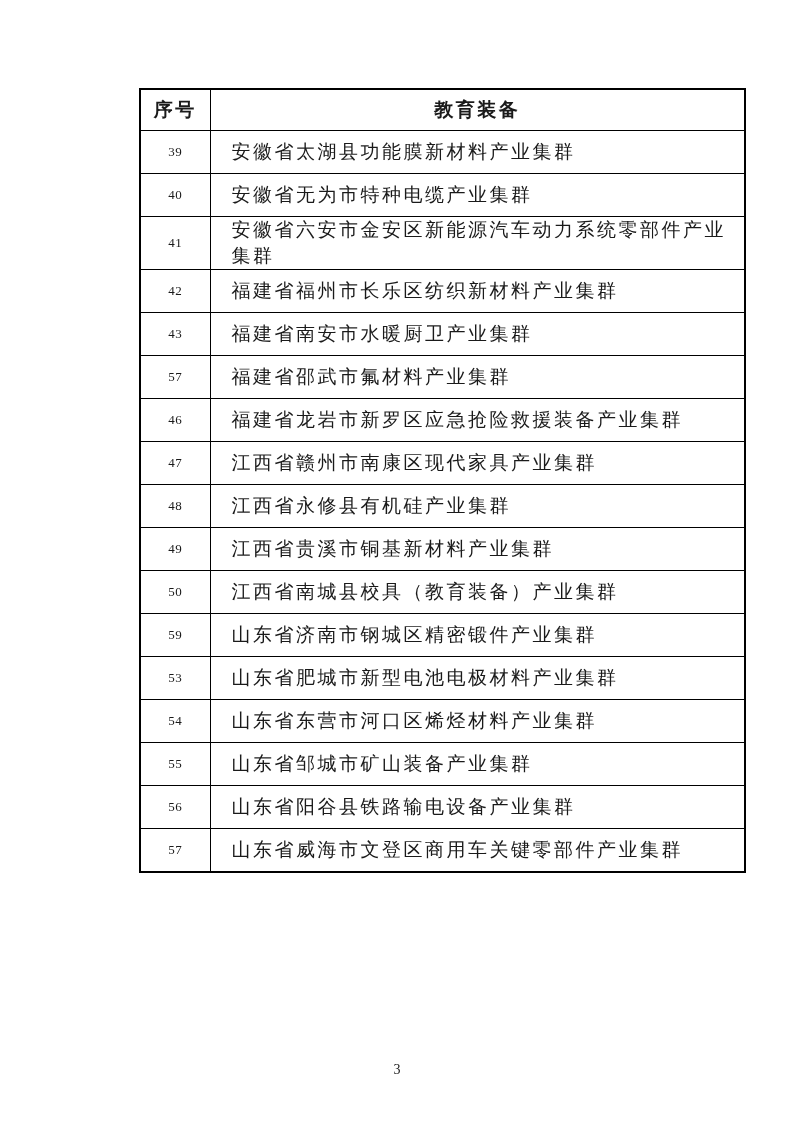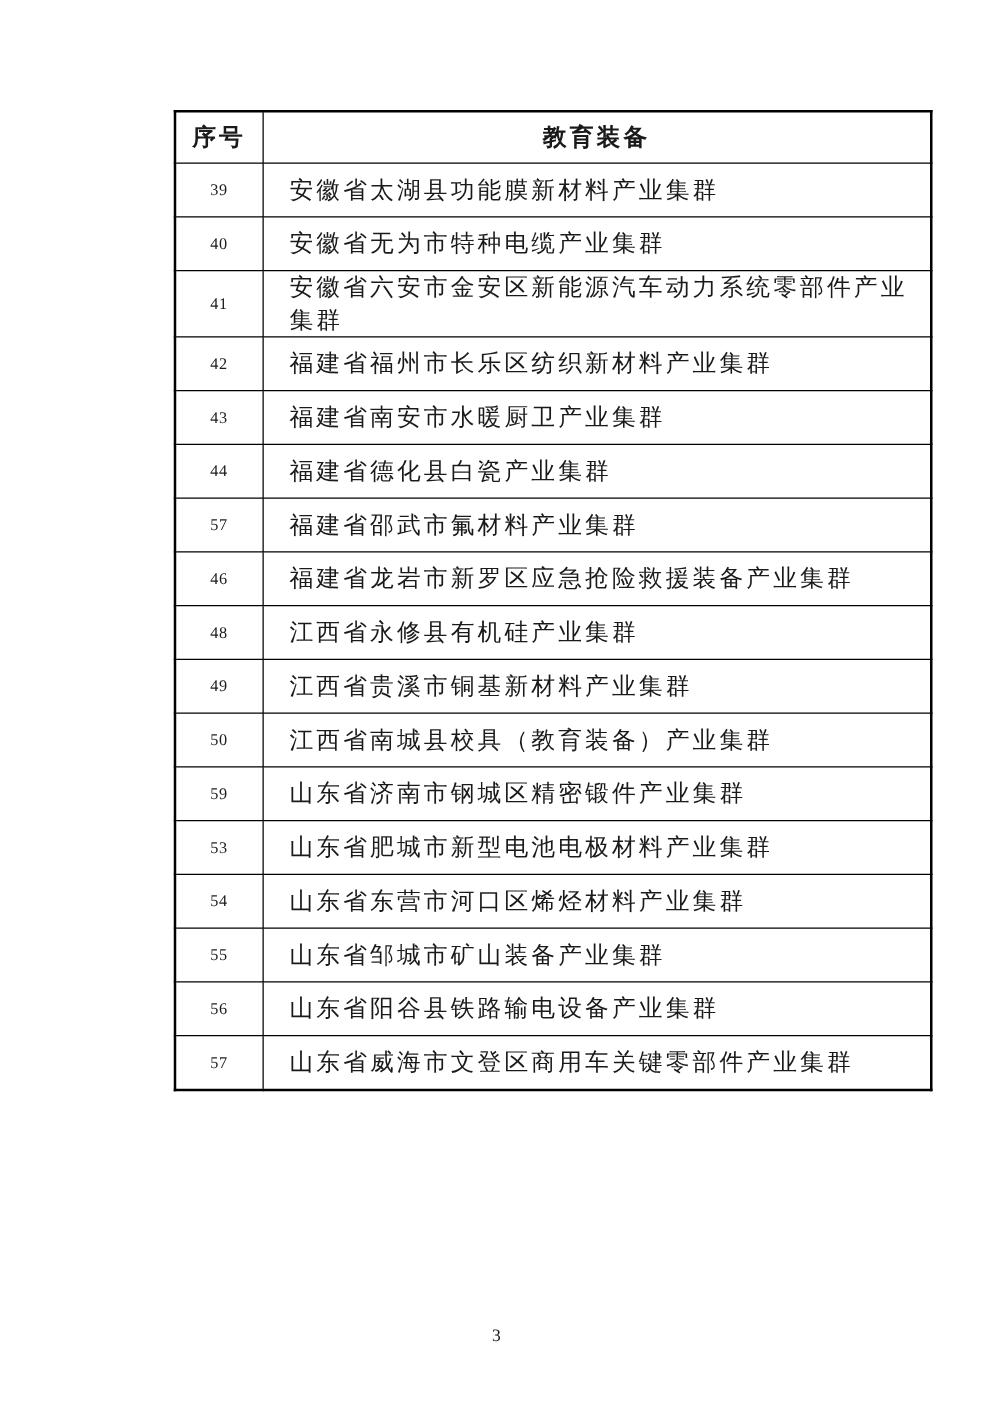--- a/index.html
+++ b/index.html
@@ -95,30 +95,30 @@
       </tr>
       <tr>
         <td class="cell-no">42</td>
         <td class="cell-name">福建省福州市长乐区纺织新材料产业集群</td>
       </tr>
       <tr>
         <td class="cell-no">43</td>
         <td class="cell-name">福建省南安市水暖厨卫产业集群</td>
       </tr>
       <tr>
-        <td class="cell-no">44</td>
-        <td class="cell-name">福建省德化县白瓷产业集群</td>
-      </tr>
-      <tr>
         <td class="cell-no">57</td>
         <td class="cell-name">福建省邵武市氟材料产业集群</td>
       </tr>
       <tr>
         <td class="cell-no">46</td>
         <td class="cell-name">福建省龙岩市新罗区应急抢险救援装备产业集群</td>
+      </tr>
+      <tr>
+        <td class="cell-no">47</td>
+        <td class="cell-name">江西省赣州市南康区现代家具产业集群</td>
       </tr>
       <tr>
         <td class="cell-no">48</td>
         <td class="cell-name">江西省永修县有机硅产业集群</td>
       </tr>
       <tr>
         <td class="cell-no">49</td>
         <td class="cell-name">江西省贵溪市铜基新材料产业集群</td>
       </tr>
       <tr>

